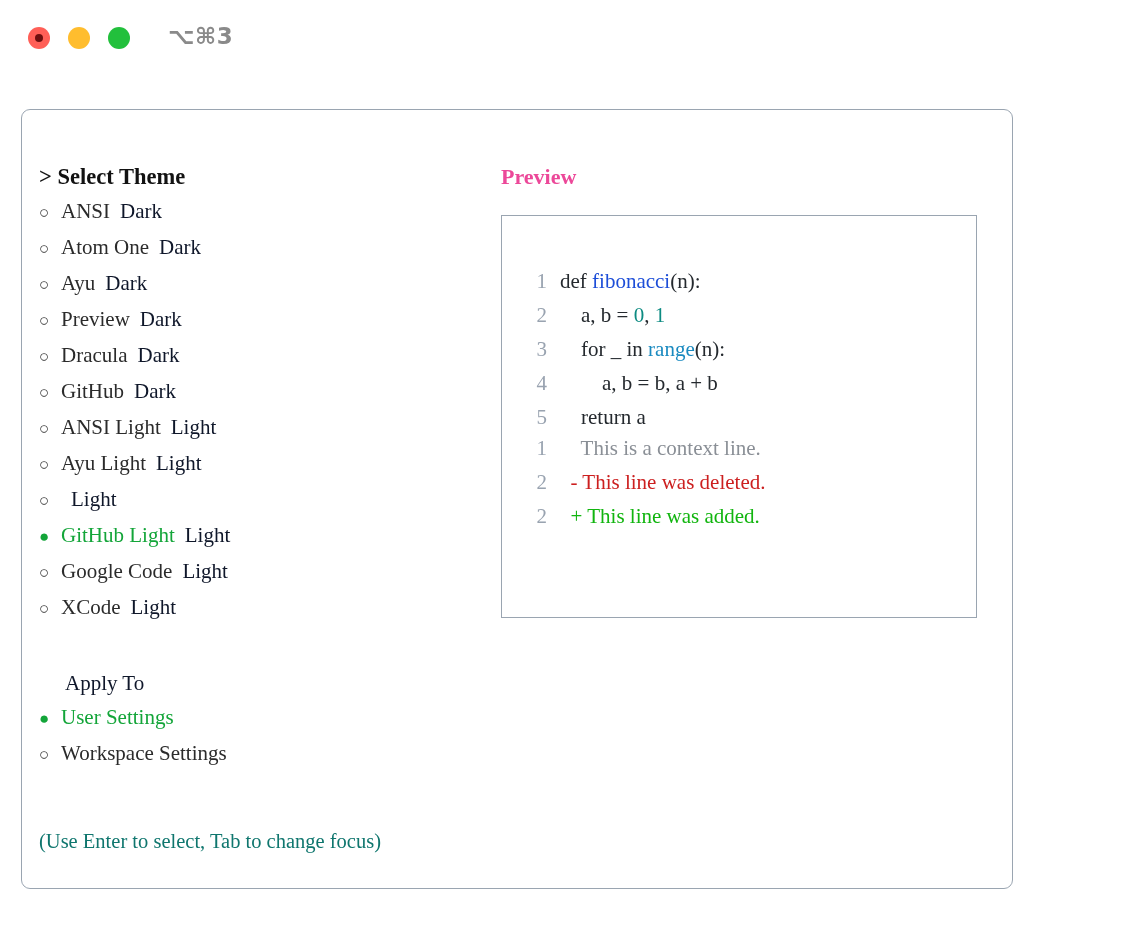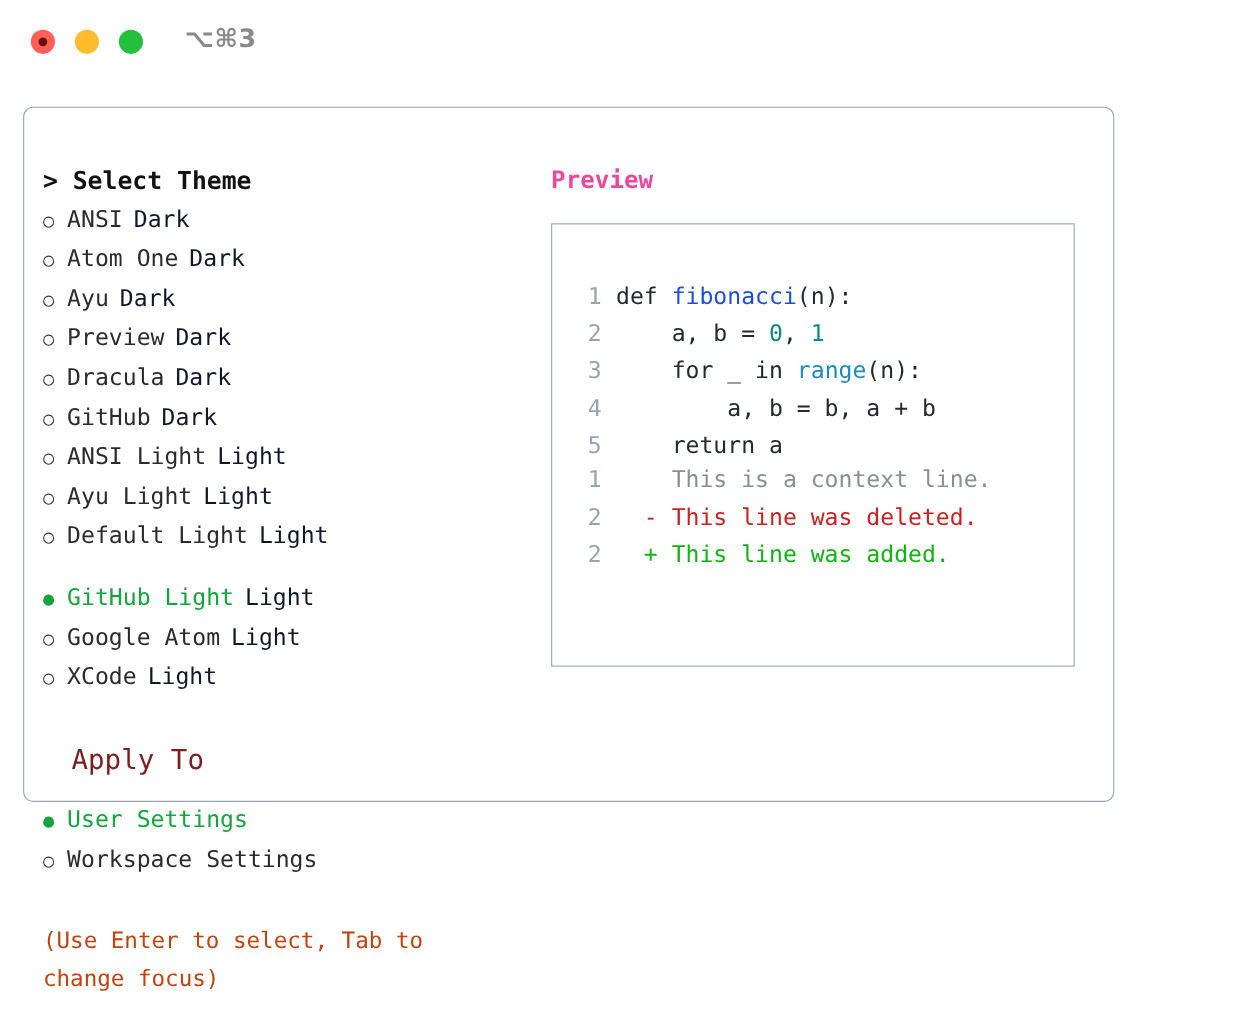--- a/index.html
+++ b/index.html
@@ -56,26 +56,27 @@
     font-size: 23px;
     font-weight: bold;
     color: #8a8a8a;
     letter-spacing: 0.5px;
     font-family: "DejaVu Sans", "Liberation Sans", sans-serif;
   }
 
   
   #main-card {
     position: absolute;
-    left: 21px; top: 97px;
-    width: 992px; height: 632px;
+    left: 21px; top: 109px;
+    width: 992px; height: 780px;
     border: 1.6px solid #9aa5b1;
     border-radius: 9px;
     background: #ffffff;
     box-sizing: border-box;
+    font-family: Liberation Serif, serif;
   }
 
   
   #theme-pane {
     position: absolute;
     left: 17px; top: 50px;
     width: 440px;
   }
   .pane-heading {
     font-size: 22.5px;
@@ -94,40 +95,40 @@
   }
   .marker {
     width: 22px;
     flex: 0 0 22px;
     font-size: 17px;
     color: #3b3b3b;
     line-height: 34px;
   }
   .option-row.selected .marker { color: #13a539; font-size: 17px; }
   .option-label { color: #2b2b2b; text-align: center; }
-  .option-row.selected .option-label { color: #13a539; margin-top: 20px; }
+  .option-row.selected .option-label { color: #13a539; }
   .option-tag {
     color: #0f172a;
     padding-left: 10px;
   }
 
   #apply-section { margin-top: 40px; }
   .section-title {
-    font-size: 25px;
-    line-height: 34px;
-    color: #7f1d1d;
+    font-size: 21px;
+    line-height: 34px;
+    color: #0f172a;
     padding-left: 26px;
     white-space: pre;
   }
 
   #hint-text {
-    margin-top: 38px;
+    margin-top: 52px;
     font-size: 20.5px;
     line-height: 34px;
-    color: #c2410c;
+    color: #0f766e;
     width: 420px;
   }
 
   
   #preview-pane {
     position: absolute;
     left: 479px; top: 50px;
     width: 490px;
   }
   #preview-heading {
@@ -198,23 +199,23 @@
       <div class="pane-heading">&gt; Select Theme</div>
       <div id="theme-options">
           <div class="option-row"><span class="marker">○</span><span class="option-label">ANSI</span><span class="option-tag">Dark</span></div>
           <div class="option-row"><span class="marker">○</span><span class="option-label">Atom One</span><span class="option-tag">Dark</span></div>
           <div class="option-row"><span class="marker">○</span><span class="option-label">Ayu</span><span class="option-tag">Dark</span></div>
           <div class="option-row"><span class="marker">○</span><span class="option-label">Preview</span><span class="option-tag">Dark</span></div>
           <div class="option-row"><span class="marker">○</span><span class="option-label">Dracula</span><span class="option-tag">Dark</span></div>
           <div class="option-row"><span class="marker">○</span><span class="option-label">GitHub</span><span class="option-tag">Dark</span></div>
           <div class="option-row"><span class="marker">○</span><span class="option-label">ANSI Light</span><span class="option-tag">Light</span></div>
           <div class="option-row"><span class="marker">○</span><span class="option-label">Ayu Light</span><span class="option-tag">Light</span></div>
-          <div class="option-row"><span class="marker">○</span><span class="option-label">Default Light</span><span class="option-tag">Light</span></div>
+          <div class="option-row"><span class="marker">○</span><span class="option-tag">Light</span></div>
           <div class="option-row selected"><span class="marker">●</span><span class="option-label">GitHub Light</span><span class="option-tag">Light</span></div>
-          <div class="option-row"><span class="marker">○</span><span class="option-label">Google Atom</span><span class="option-tag">Light</span></div>
+          <div class="option-row"><span class="marker">○</span><span class="option-label">Google Code</span><span class="option-tag">Light</span></div>
           <div class="option-row"><span class="marker">○</span><span class="option-label">XCode</span><span class="option-tag">Light</span></div>
         </div>
 
       <div id="apply-section">
         <div class="section-title">Apply To</div>
         <div id="apply-options">
             <div class="option-row selected"><span class="marker">●</span><span class="option-label">User Settings</span></div>
             <div class="option-row"><span class="marker">○</span><span class="option-label">Workspace Settings</span></div>
           </div>
       </div>

